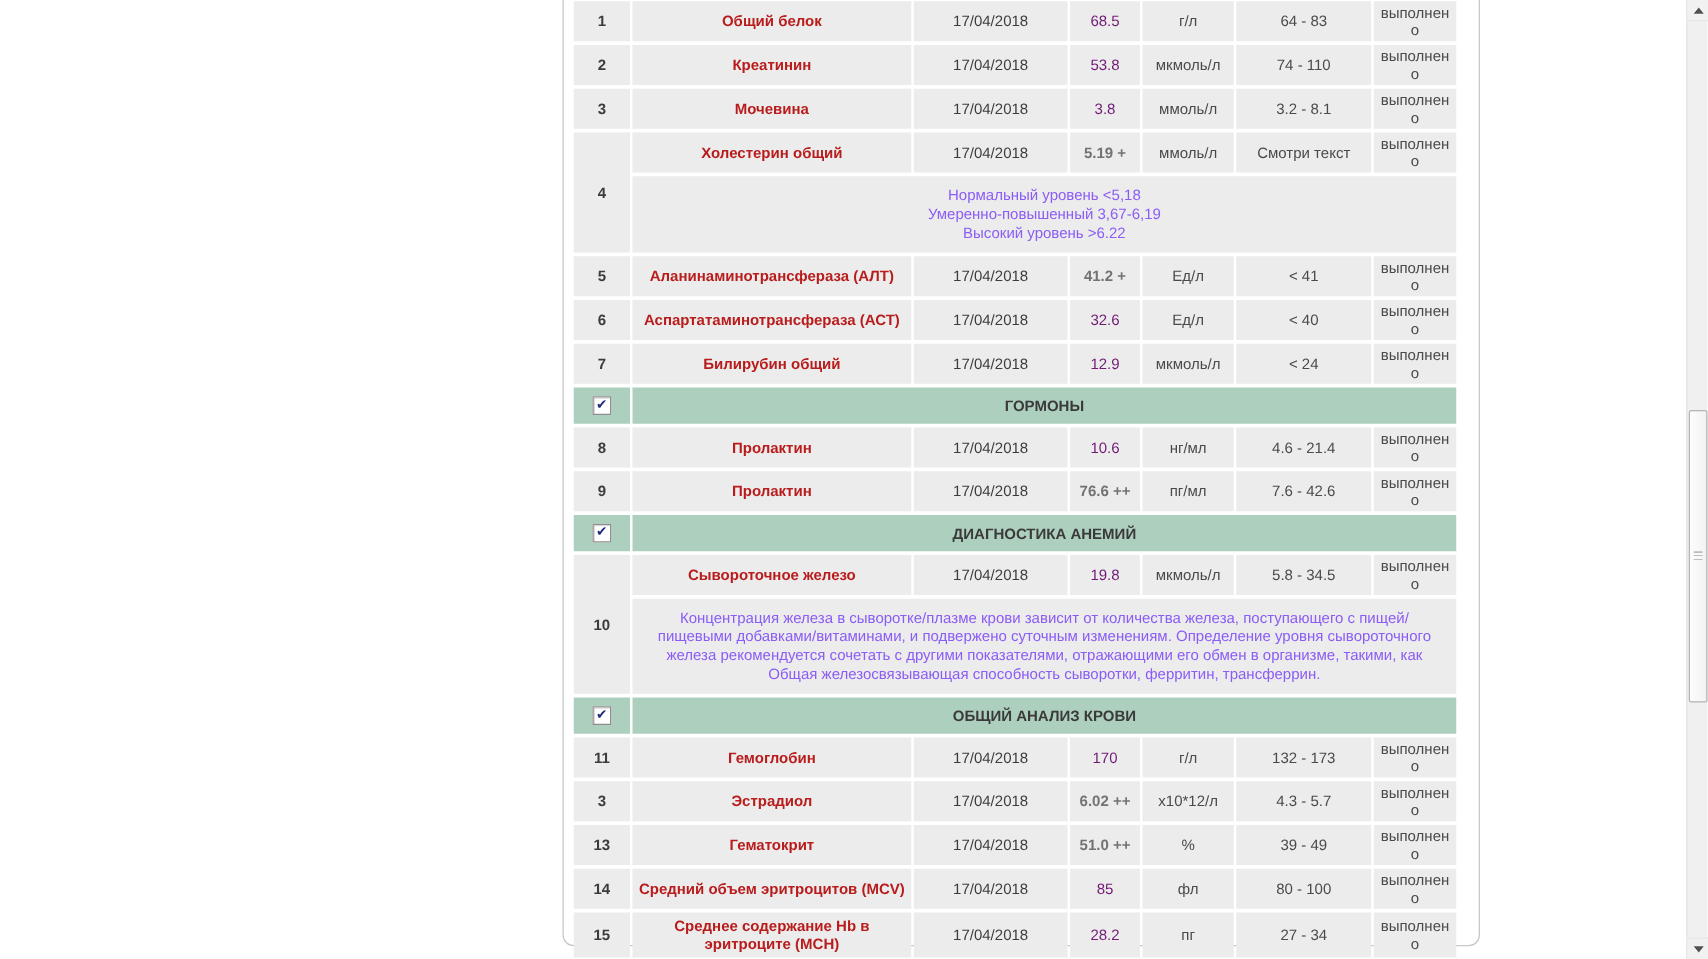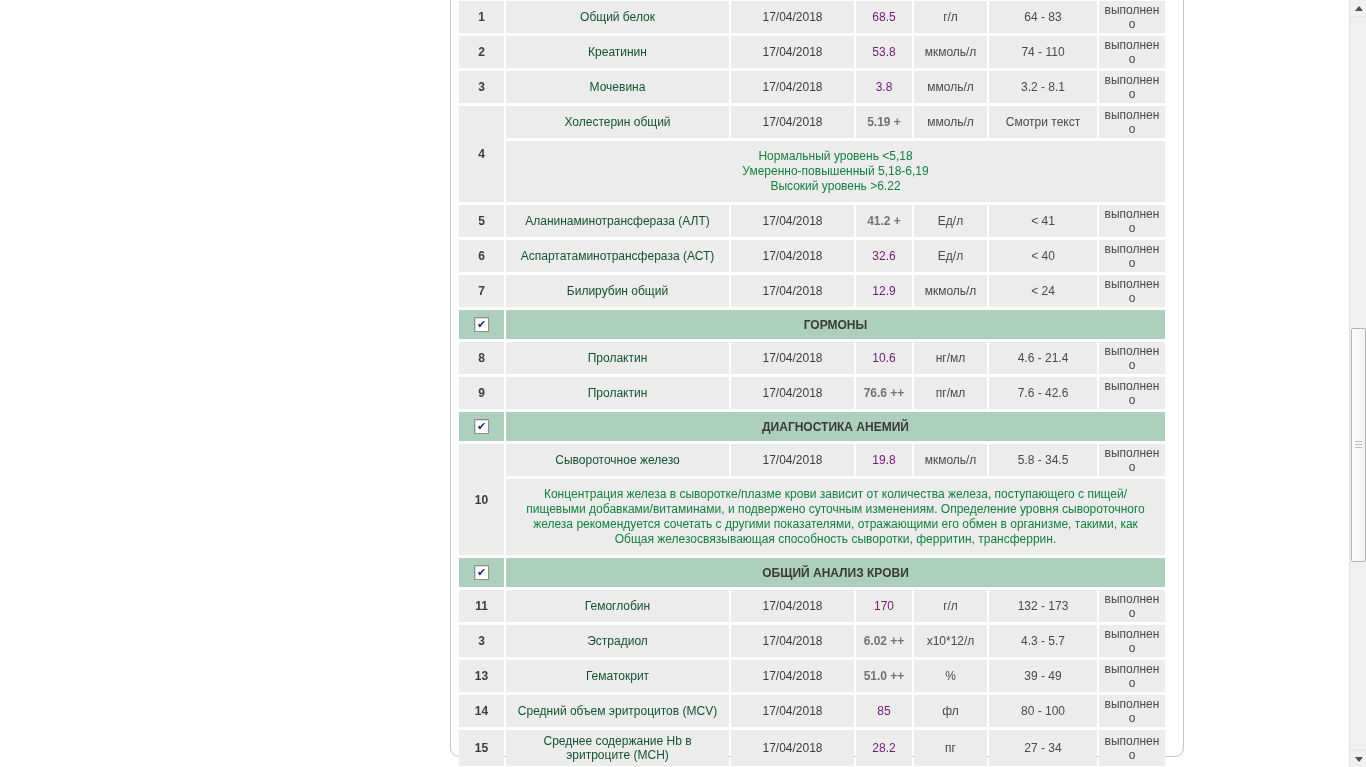--- a/index.html
+++ b/index.html
@@ -29,40 +29,40 @@
   }
   td {
     background: #ececec;
     text-align: center;
     vertical-align: middle;
     padding: 2px 4px;
     overflow: hidden;
     word-wrap: break-word;
   }
   td.num-cell { font-weight: bold; color: #3c3c3c; }
-  td.name-cell { font-weight: normal; color: #14532d; line-height: 14px; }
+  td.name-cell { font-weight: bold; color: #b91c1c; line-height: 14px; }
   td.date-cell { font-weight: normal; color: #3c3c3c; }
   td.value-cell { color: #701a75; }
   td.value-cell.flagged { font-weight: bold; color: #737373; }
   td.units-cell, td.ref-cell, td.status-cell { color: #4a4a4a; }
   tr.data-row td { height: 18px; }
   tr.tall-row td { height: 32px; }
   tr.section-row td {
     background: #adcfbe;
     height: 25px;
   }
   td.section-label {
     font-weight: bold;
     color: #3a3a3a;
   }
   td.comment-cell {
     height: auto;
     padding: 8px 20px;
     line-height: 15px;
-    color: #15803d;
+    color: #8b5cf6;
     font-weight: normal;
   }
   td.comment-cell .comment-line { text-align: center; }
   .checkbox {
     display: inline-block;
     width: 13px; height: 13px;
     background: #ffffff;
     border: 1px solid #8e8e8e;
     box-shadow: inset 1px 1px 0 #d9d9d9;
     line-height: 12px;
@@ -165,21 +165,21 @@
           <td class="name-cell">Холестерин общий</td>
           <td class="date-cell">17/04/2018</td>
           <td class="value-cell flagged">5.19 +</td>
           <td class="units-cell">ммоль/л</td>
           <td class="ref-cell">Смотри текст</td>
           <td class="status-cell">выполнено</td>
         </tr>
         <tr>
           <td class="comment-cell" colspan="6">
             <div class="comment-line">Нормальный уровень &lt;5,18</div>
-            <div class="comment-line">Умеренно-повышенный 5,18-6,19</div>
+            <div class="comment-line">Умеренно-повышенный 3,67-6,19</div>
             <div class="comment-line">Высокий уровень &gt;6.22</div>
           </td>
         </tr>
         <tr class="data-row">
           <td class="num-cell">5</td>
           <td class="name-cell">Аланинаминотрансфераза (АЛТ)</td>
           <td class="date-cell">17/04/2018</td>
           <td class="value-cell flagged">41.2 +</td>
           <td class="units-cell">Ед/л</td>
           <td class="ref-cell">&lt; 41</td>

